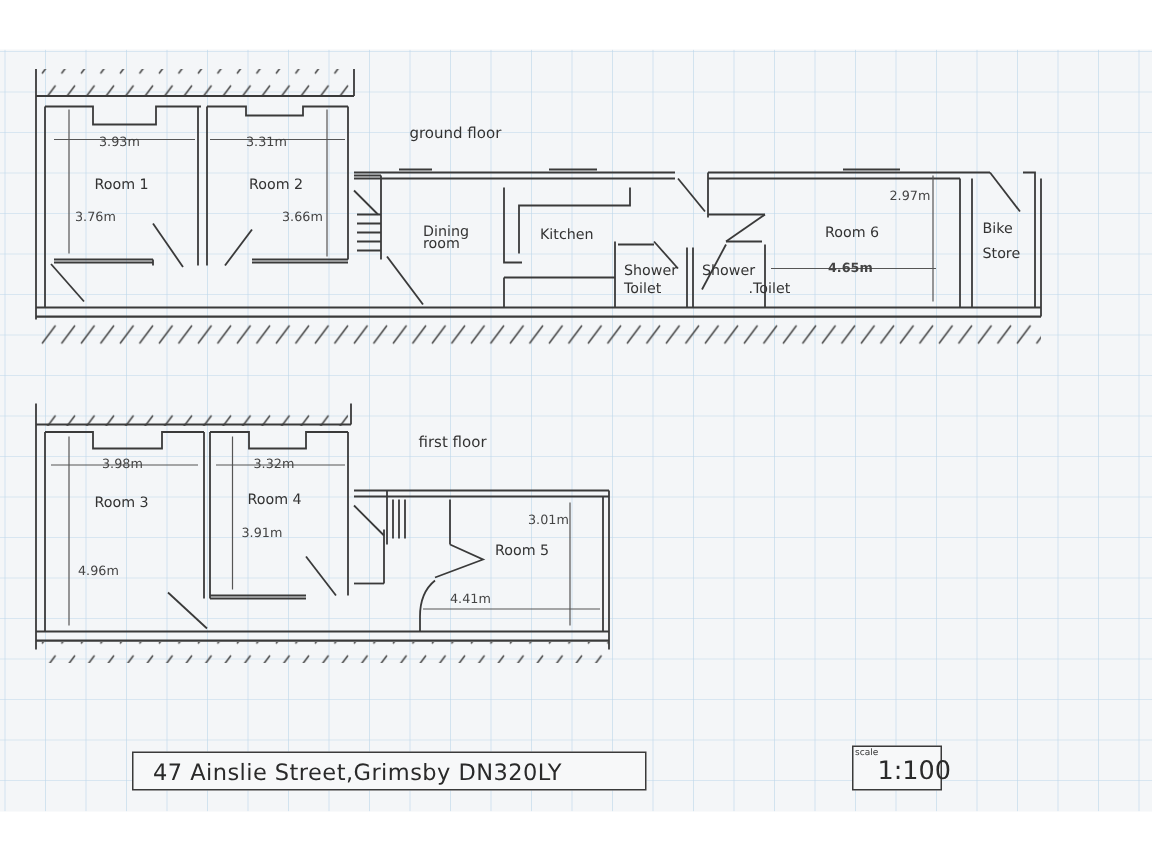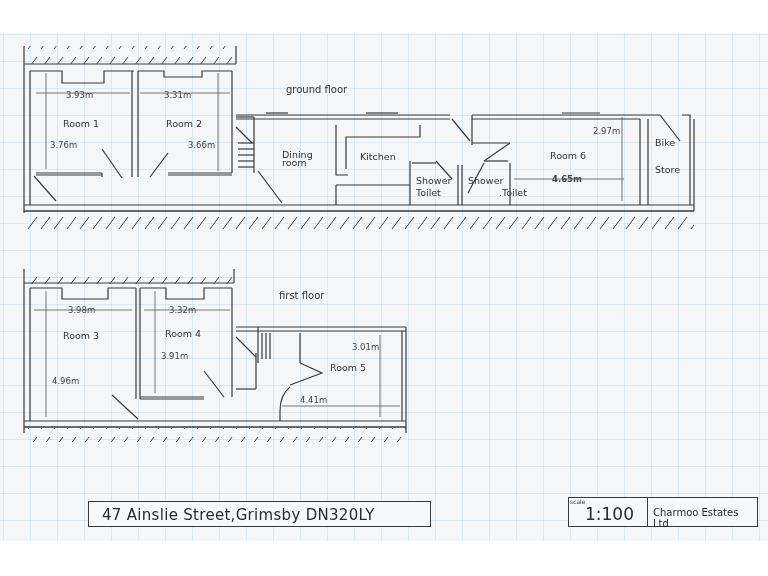--- a/index.html
+++ b/index.html
@@ -4,21 +4,21 @@
 <style>
   html, body { margin:0; padding:0; }
   body { width:768px; height:576px; background:#ffffff; position:relative; overflow:hidden; font-family:"DejaVu Sans", sans-serif; }
   .paper { position:absolute; left:0; top:33px; width:768px; height:508px; background:#f4f6f8; overflow:hidden; }
   .paper svg { position:absolute; left:0; top:0; }
   .txt { position:absolute; font-size:9.5px; color:#333; line-height:11px; white-space:nowrap; }
   .dim { font-size:8.5px; color:#444; }
   .floor-label { font-size:10px; color:#333; }
   .addr-box { position:absolute; left:88px; top:501px; width:343px; height:26px; border:1.5px solid #3a3a3a; box-sizing:border-box; background:#f7f8f9; }
   .addr-text { position:absolute; left:13px; top:4px; font-size:15px; color:#2a2a2a; letter-spacing:0.3px; }
-  .scale-box { position:absolute; left:568px; top:497px; width:80px; height:30px; border:1.5px solid #3a3a3a; box-sizing:border-box; background:#f7f8f9; }
+  .scale-box { position:absolute; left:568px; top:497px; width:60px; height:30px; border:1.5px solid #3a3a3a; box-sizing:border-box; background:#f7f8f9; }
   .scale-lbl { position:absolute; left:1px; top:0px; font-size:6px; color:#333; }
   .scale-val { position:absolute; left:16px; top:6px; font-size:17px; color:#2a2a2a; }
   .co-box { position:absolute; left:647px; top:497px; width:111px; height:30px; border:1.5px solid #3a3a3a; box-sizing:border-box; background:#f7f8f9; }
   .co-text { position:absolute; left:5px; top:9px; font-size:10px; color:#2a2a2a; }
 </style>
 </head>
 <body>
 
 <div class="paper">
   <svg width="768" height="508" viewBox="0 0 768 508">
@@ -148,54 +148,51 @@
       <line x1="622" y1="84" x2="622" y2="168"></line>
       <line x1="34" y1="277" x2="132" y2="277"></line>
       <line x1="144" y1="277" x2="230" y2="277"></line>
       <line x1="46" y1="258" x2="46" y2="384"></line>
       <line x1="155" y1="258" x2="155" y2="360"></line>
       <line x1="282" y1="373" x2="400" y2="373"></line>
       <line x1="380" y1="302" x2="380" y2="384"></line>
     </g>
   </svg>
 
-  <div class="txt floor-label" style="left:273px;top:51px;padding-left:13px;">ground floor</div>
+  <div class="txt floor-label" style="left:273px;top:51px;">ground floor</div>
   <div class="txt dim" style="left:66px;top:57px;">3.93m</div>
   <div class="txt" style="left:63px;top:85px;">Room 1</div>
   <div class="txt dim" style="left:50px;top:107px;">3.76m</div>
   <div class="txt dim" style="left:164px;top:57px;">3.31m</div>
   <div class="txt" style="left:166px;top:85px;">Room 2</div>
   <div class="txt dim" style="left:188px;top:107px;">3.66m</div>
   <div class="txt" style="left:282px;top:116px;text-align:center;">Dining</div>
   <div class="txt" style="left:282px;top:124px;">room</div>
   <div class="txt" style="left:360px;top:118px;">Kitchen</div>
   <div class="txt" style="left:416px;top:142px;">Shower</div>
   <div class="txt" style="left:416px;top:154px;">Toilet</div>
   <div class="txt" style="left:468px;top:142px;">Shower</div>
   <div class="txt" style="left:466px;top:154px;margin-left:33px;">.Toilet</div>
   <div class="txt" style="left:550px;top:117px;">Room 6</div>
   <div class="txt dim" style="left:593px;top:93px;">2.97m</div>
   <div class="txt dim" style="left:552px;top:141px;font-weight:bold;">4.65m</div>
-  <div class="txt" style="left:655px;top:104px;">Bike</div>
+  <div class="txt" style="left:655px;top:114px;">Bike</div>
   <div class="txt" style="left:655px;top:131px;">Store</div>
 
   <div class="txt floor-label" style="left:279px;top:257px;">first floor</div>
   <div class="txt dim" style="left:68px;top:272px;">3.98m</div>
   <div class="txt" style="left:63px;top:297px;">Room 3</div>
   <div class="txt dim" style="left:52px;top:343px;">4.96m</div>
   <div class="txt dim" style="left:169px;top:272px;">3.32m</div>
   <div class="txt" style="left:165px;top:295px;text-align:right;">Room 4</div>
   <div class="txt dim" style="left:161px;top:318px;">3.91m</div>
   <div class="txt" style="left:330px;top:329px;">Room 5</div>
   <div class="txt dim" style="left:352px;top:309px;">3.01m</div>
   <div class="txt dim" style="left:300px;top:362px;">4.41m</div>
 
   <div class="addr-box" style="top:468px;">
     <span class="addr-text">47 Ainslie Street,Grimsby DN320LY</span>
   </div>
   <div class="scale-box" style="top:464px;">
     <span class="scale-lbl">scale</span>
     <span class="scale-val">1:100</span>
   </div>
-  <div class="co-box" style="top:464px;">
-    <span class="co-text">Charmoo Estates Ltd</span>
-  </div>
 </div>
 
 </body></html>

